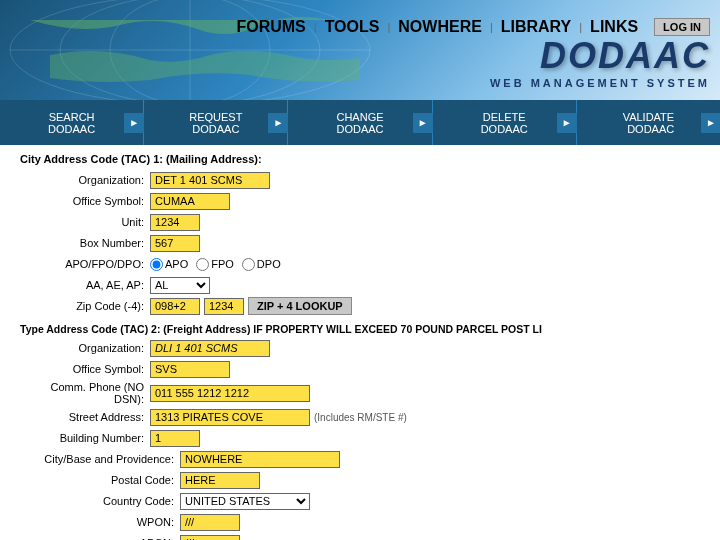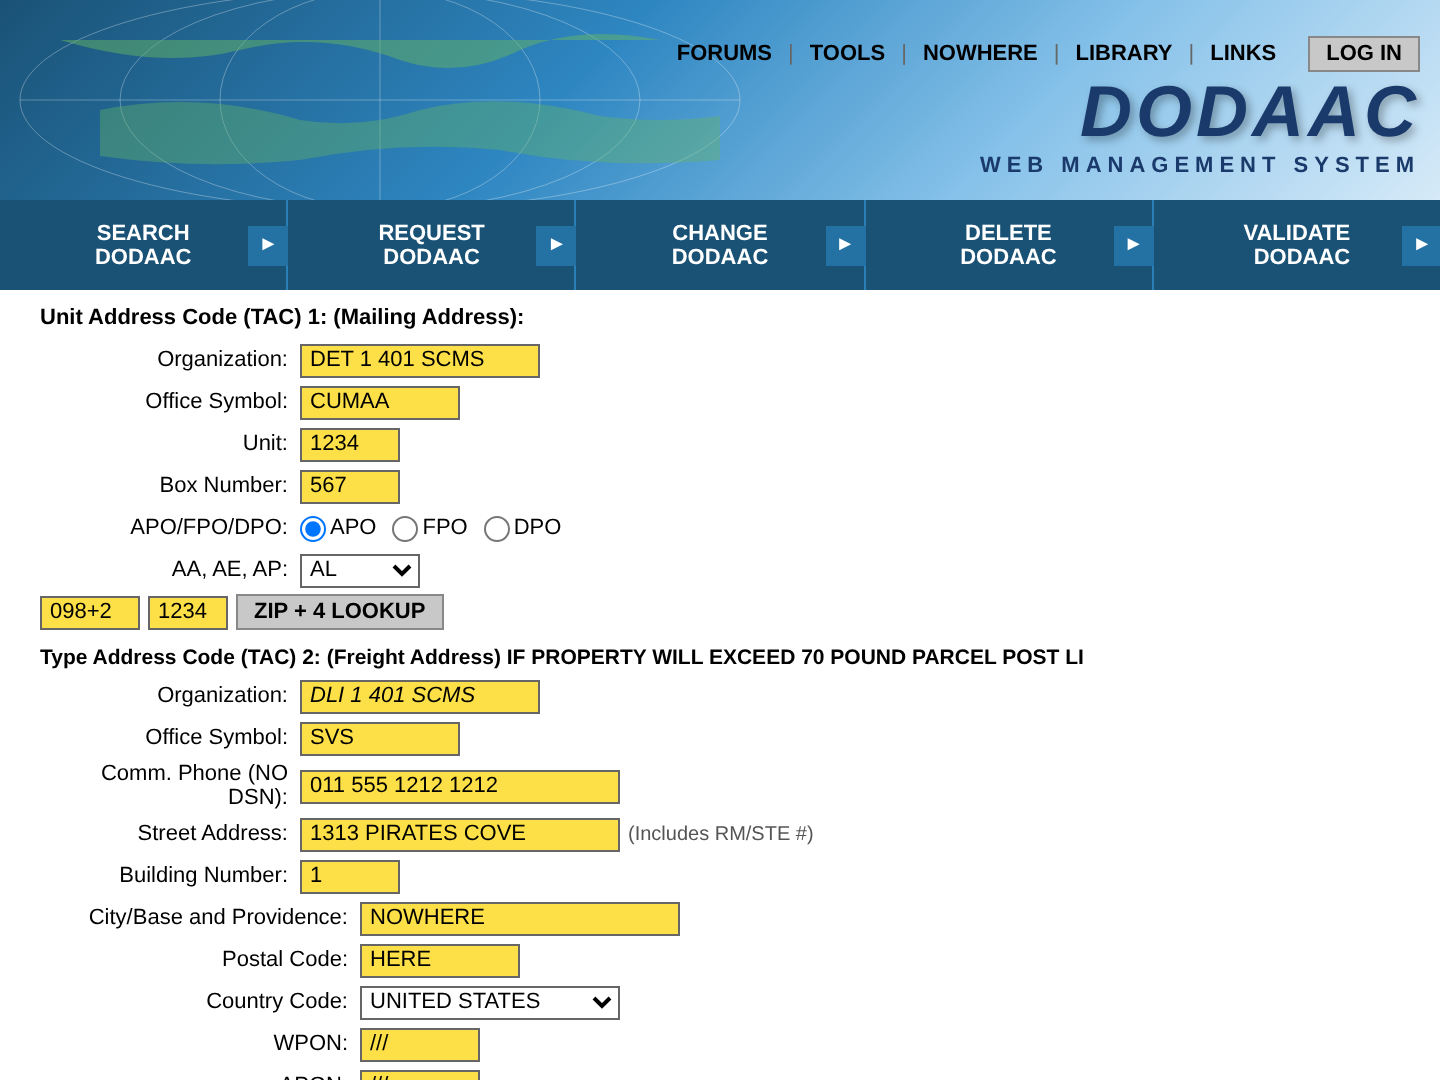--- a/index.html
+++ b/index.html
@@ -24,21 +24,21 @@
       top: 18px;
       right: 10px;
       display: flex;
       align-items: center;
       gap: 0;
       z-index: 10;
     }
     .header-nav a {
       color: #000;
       text-decoration: none;
-      font-size: 11px;
+      font-size: 16px;
       font-weight: bold;
       padding: 0 8px;
     }
     .header-nav .separator {
       color: #666;
       font-size: 11px;
     }
     .login-btn {
       background: #c8c8c8;
       border: 1px solid #888;
@@ -88,21 +88,21 @@
       display: flex;
       height: 45px;
     }
     .nav-item {
       flex: 1;
       display: flex;
       align-items: center;
       justify-content: center;
       color: white;
       font-size: 11px;
-      font-weight: bold;
+      font-weight: normal;
       text-align: center;
       cursor: pointer;
       border-right: 1px solid #2980b9;
       position: relative;
       padding: 0 5px;
     }
     .nav-item:last-child { border-right: none; }
     .nav-arrow {
       position: absolute;
       right: -1px;
@@ -251,21 +251,21 @@
   </div>
   <div class="nav-item">
     <span style="white-space:pre-line;text-align:right">VALIDATE
 DODAAC</span>
     <div class="nav-arrow">►</div>
   </div>
 </div>
 
 <div class="content">
 
-  <div class="form-title">Unit Address Code (TAC) 1: (Mailing Address):</div>
+  <div class="form-title">City Address Code (TAC) 1: (Mailing Address):</div>
 
   <div class="form-row">
     <span class="form-label">Organization:</span>
     <input type="text" style="width: 120px;" value="DET 1 401 SCMS">
   </div>
   <div class="form-row">
     <span class="form-label">Office Symbol:</span>
     <input type="text" style="width: 80px;" value="CUMAA">
   </div>
   <div class="form-row">
@@ -293,20 +293,21 @@
         </label>
     </div>
   </div>
   <div class="form-row">
     <span class="form-label">AA, AE, AP:</span>
     <select style="width:60px;">
       <option>AL</option>
     </select>
   </div>
   <div class="form-row">
+    <span class="form-label">Zip Code (-4):</span>
     <input type="text" style="width: 50px;" value="098+2">
     <input type="text" style="width: 40px; margin-left: 4px;" value="1234">
     <button class="zip-lookup-btn">ZIP + 4 LOOKUP</button>
   </div>
 
   <div class="section-title" style="font-size:10.5px;overflow:hidden;white-space:nowrap;text-overflow:ellipsis;max-width:680px;">Type Address Code (TAC) 2: (Freight Address) IF PROPERTY WILL EXCEED 70 POUND PARCEL POST LI</div>
 
   <div class="form-row">
     <span class="form-label">Organization:</span>
     <input type="text" style="width: 120px; font-style: italic;" value="DLI 1 401 SCMS">

